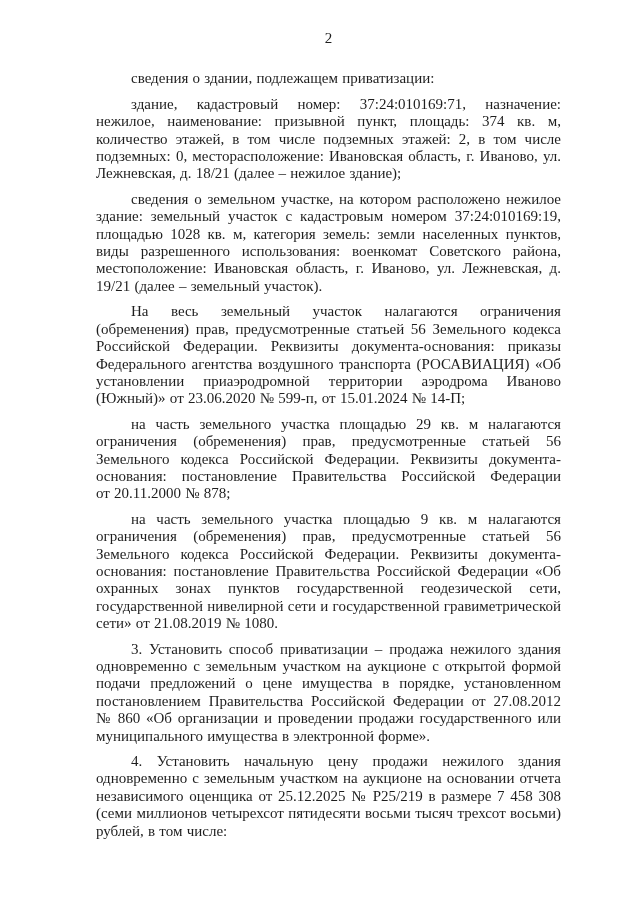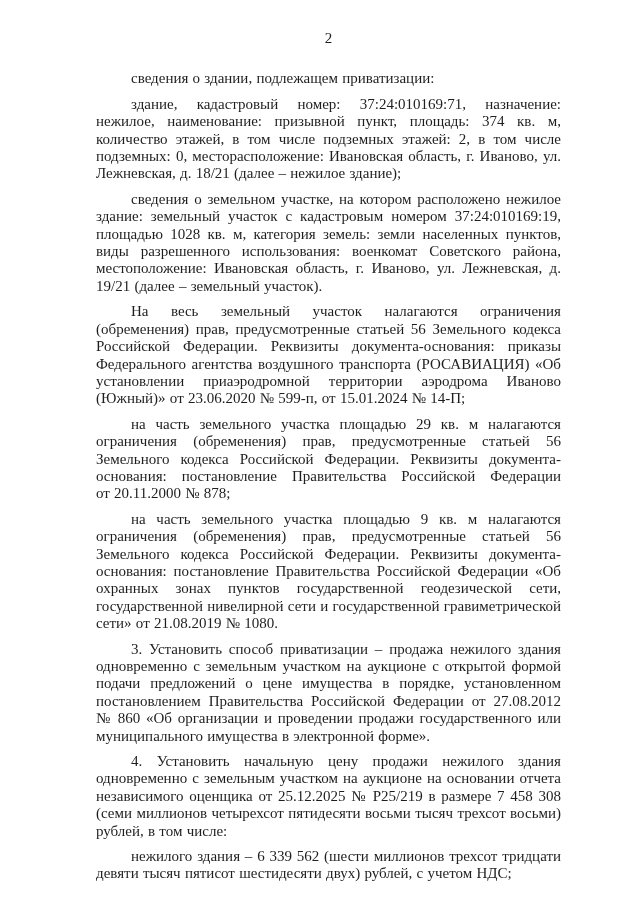--- a/index.html
+++ b/index.html
@@ -54,15 +54,14 @@
     <p class="para">На весь земельный участок налагаются ограничения (обременения) прав, предусмотренные статьей 56 Земельного кодекса Российской Федерации. Реквизиты документа-основания: приказы Федерального агентства воздушного транспорта (РОСАВИАЦИЯ) «Об установлении приаэродромной территории аэродрома Иваново (Южный)» от 23.06.2020 №&nbsp;599-п, от 15.01.2024 №&nbsp;14-П;</p>
 
     <p class="para">на часть земельного участка площадью 29 кв. м налагаются ограничения (обременения) прав, предусмотренные статьей 56 Земельного кодекса Российской Федерации. Реквизиты документа-основания: постановление Правительства Российской Федерации от&nbsp;20.11.2000 №&nbsp;878;</p>
 
     <p class="para">на часть земельного участка площадью 9 кв. м налагаются ограничения (обременения) прав, предусмотренные статьей 56 Земельного кодекса Российской Федерации. Реквизиты документа-основания: постановление Правительства Российской Федерации «Об охранных зонах пунктов государственной геодезической сети, государственной нивелирной сети и государственной гравиметрической сети» от 21.08.2019 №&nbsp;1080.</p>
 
     <p class="para">3. Установить способ приватизации – продажа нежилого здания одновременно с земельным участком на аукционе с открытой формой подачи предложений о цене имущества в порядке, установленном постановлением Правительства Российской Федерации от 27.08.2012 №&nbsp;860 «Об организации и проведении продажи государственного или муниципального имущества в электронной форме».</p>
 
     <p class="para">4. Установить начальную цену продажи нежилого здания одновременно с земельным участком на аукционе на основании отчета независимого оценщика от 25.12.2025 №&nbsp;Р25/219 в размере 7&nbsp;458&nbsp;308 (семи миллионов четырехсот пятидесяти восьми тысяч трехсот восьми) рублей, в том числе:</p>
 
-    <p class="para">нежилого здания – 6&nbsp;339&nbsp;562 (шести миллионов трехсот тридцати девяти тысяч пятисот шестидесяти двух) рублей, с учетом НДС;</p>
   </div>
 </div>
 
 </body></html>

